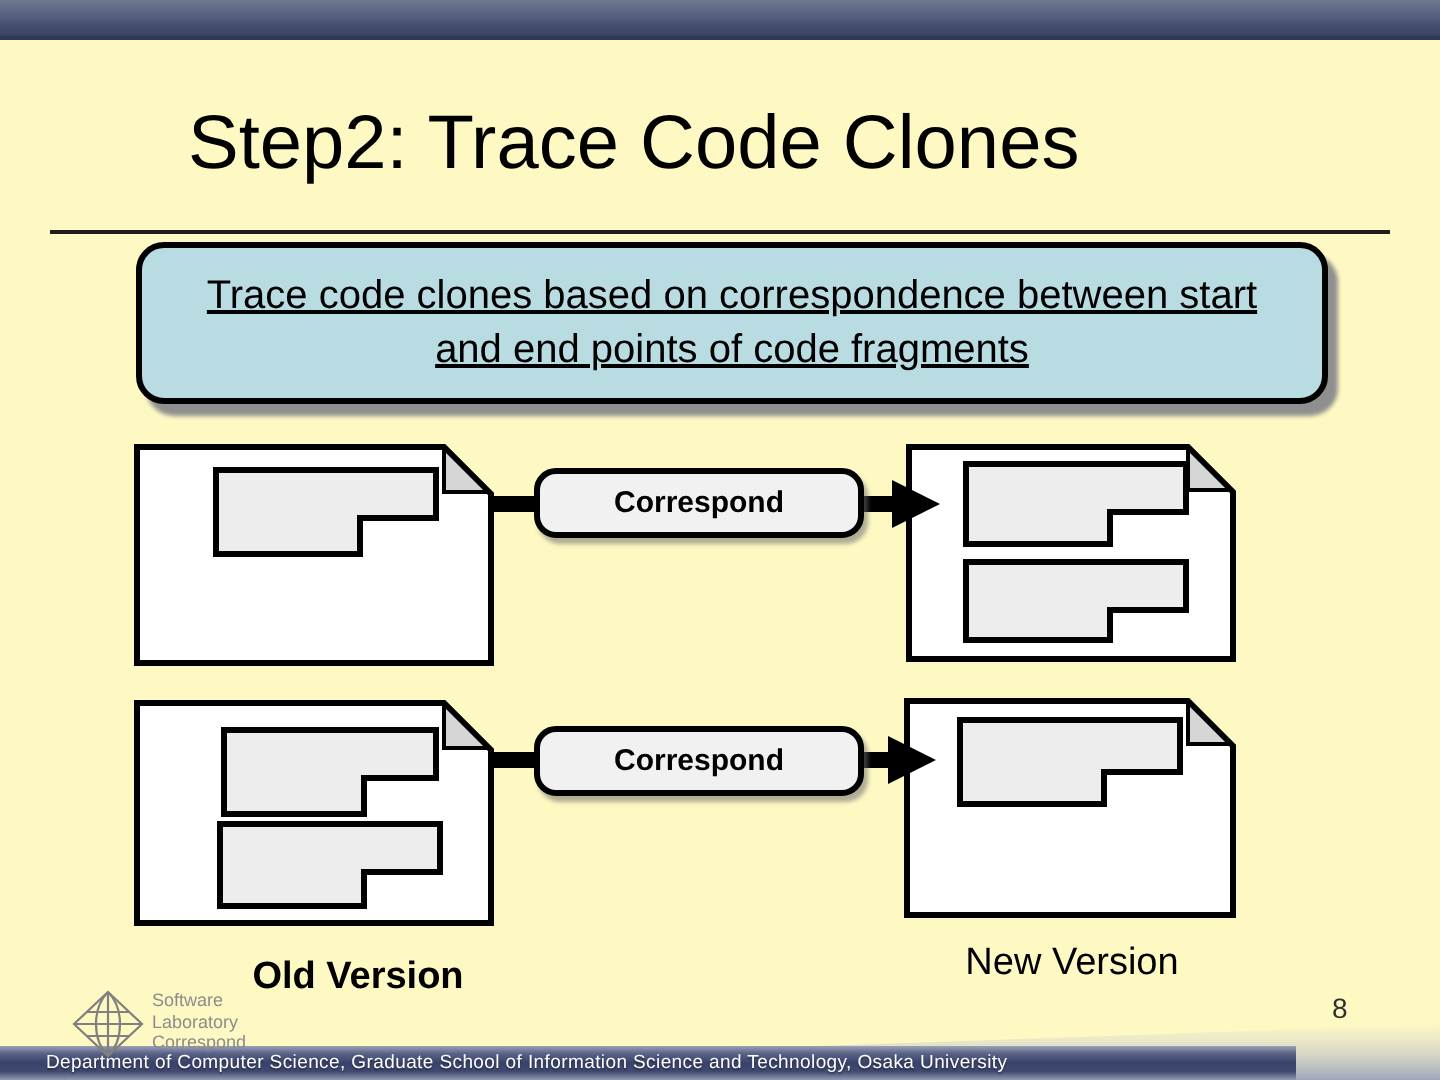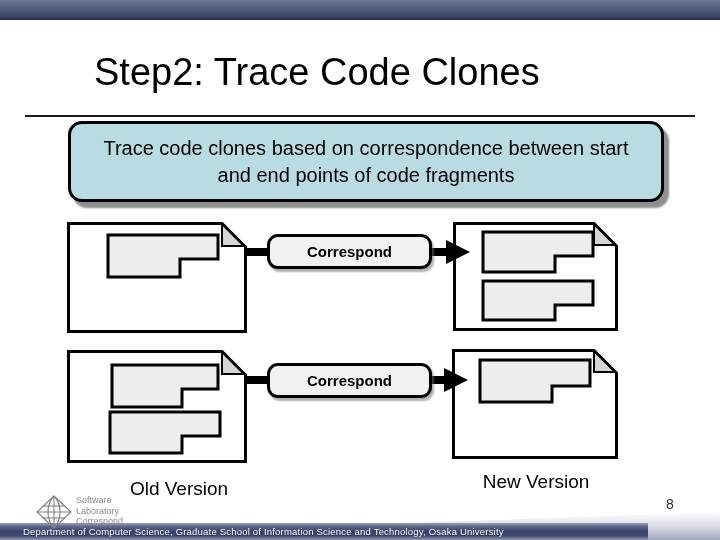--- a/index.html
+++ b/index.html
@@ -1,18 +1,18 @@
 <!DOCTYPE html>
 <html><head>
 <meta charset="utf-8">
 <style>
   html,body{margin:0;padding:0;background:#5a5a5a;}
   *{box-sizing:border-box;}
   .slide{
-    position:relative;width:720px;height:540px;background:#ffffff;overflow:hidden;
+    position:relative;width:720px;height:540px;background:#fef9c3;overflow:hidden;
     font-family:"Liberation Sans", sans-serif;color:#000;
   }
   
   .top-bar{
     position:absolute;left:0;top:0;width:720px;height:20px;
     background:linear-gradient(180deg,#6f7790 0%,#565f7e 45%,#434c6e 75%,#3a4263 100%);
     border-bottom:2px solid #2f3756;
   }
   
   .page-title{
@@ -23,41 +23,41 @@
     position:absolute;left:25px;top:115px;width:670px;height:2px;background:#1c1c1c;
   }
   
   .callout{
     position:absolute;left:68px;top:121px;width:596px;height:81px;
     background:#b8dce2;border:3px solid #000;border-radius:14px;
     box-shadow:5px 6px 2px #8f8f8f;
     display:flex;align-items:center;justify-content:center;
   }
   .callout-text{
-    font-size:20px;line-height:27px;text-align:center;padding:0 22px;color:#000;
+    font-size:20px;line-height:27px;text-align:center;padding:0 22px;color:#000;text-decoration:underline;
   }
   
   .doc{position:absolute;}
   .doc svg{display:block;}
   
   .connector{position:absolute;height:8px;background:#000;z-index:2;}
   .arrowhead{
     position:absolute;width:0;height:0;z-index:3;
     border-left:24px solid #000;border-top:12px solid transparent;border-bottom:12px solid transparent;
   }
   .correspond{
     position:absolute;width:165px;height:35px;z-index:4;
     background:#f1f1f1;border:3px solid #000;border-radius:11px;
     box-shadow:2px 3px 2px rgba(110,110,110,0.55);
     display:flex;align-items:center;justify-content:center;
   }
   .correspond span{font-size:15px;font-weight:bold;color:#000;text-align:center;}
   
   .version-label{position:absolute;font-size:19px;color:#000;width:150px;text-align:center;}
-  .old-pos{left:104px;top:478px;}
+  .old-pos{left:104px;top:478px;font-weight:bold;}
   .new-pos{left:461px;top:471px;}
   
   .page-number{position:absolute;left:666px;top:496px;font-size:14px;color:#2e2e2e;z-index:6;}
   
   .lab-logo{position:absolute;left:36px;top:495px;display:flex;z-index:6;}
   .lab-logo svg{display:block;margin-right:4px;}
   .logo-text{font-size:9px;line-height:10.5px;color:#8c8c8c;}
   
   .bottom-wave{position:absolute;left:0;top:504px;width:720px;height:36px;z-index:1;}
   .footer-bar{

